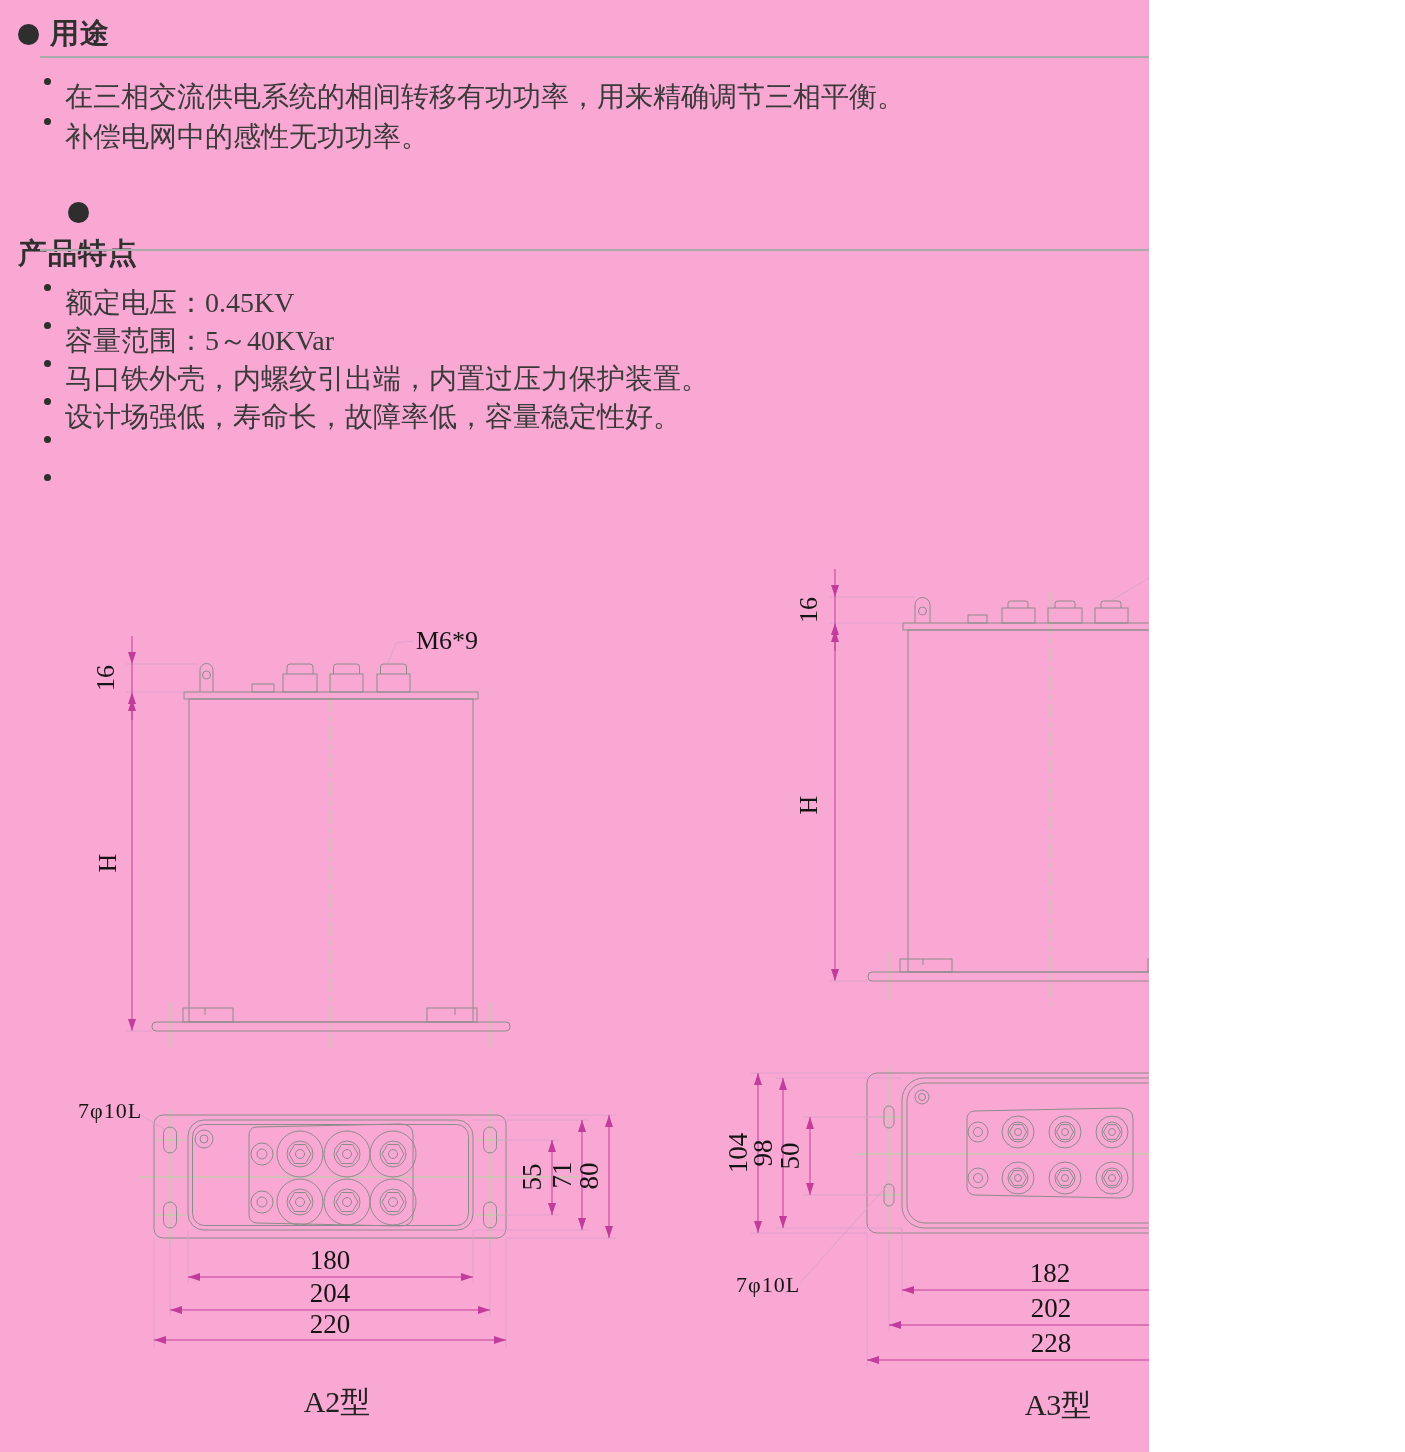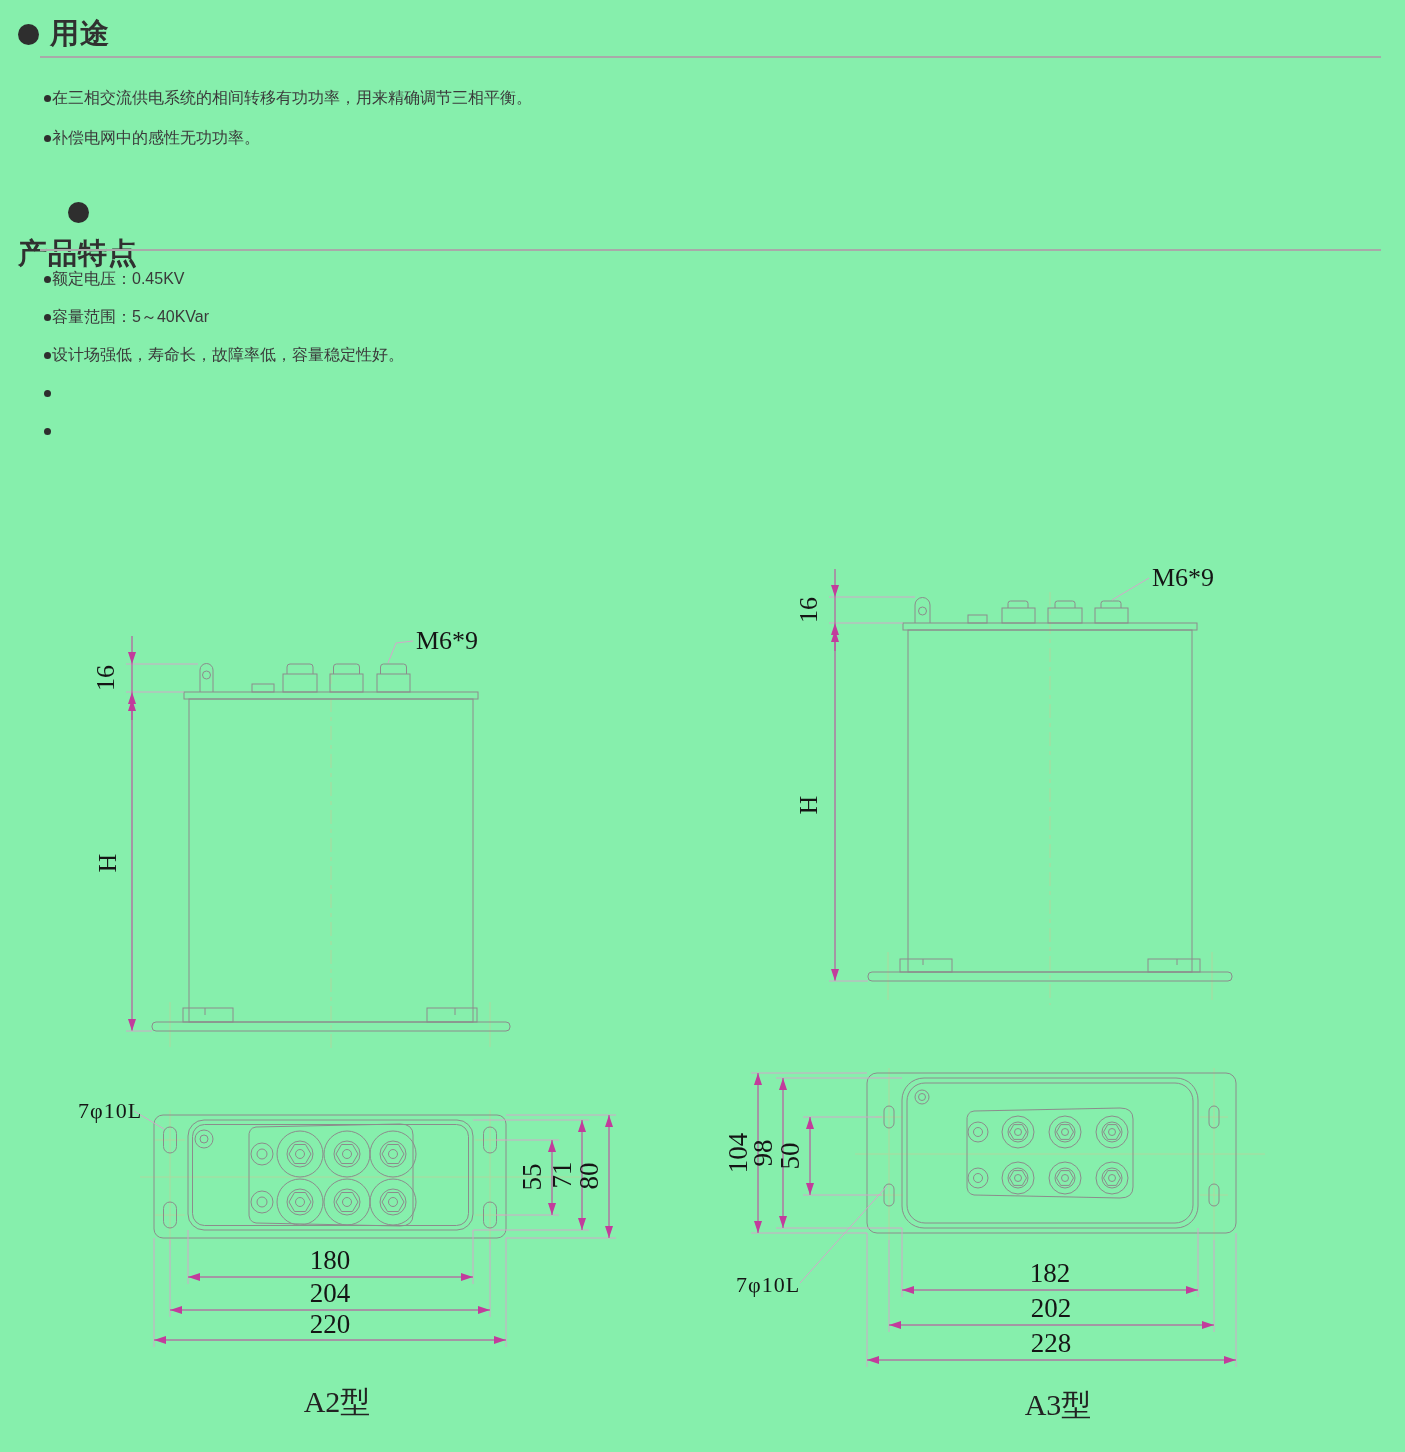--- a/index.html
+++ b/index.html
@@ -1,23 +1,23 @@
 <!DOCTYPE html>
 <html><head>
 <meta charset="utf-8">
 <style>
   html,body{margin:0;padding:0;background:#ffffff;}
-  #page{position:relative;width:1405px;height:1452px;background:#86efac;overflow:hidden;
+  #page{position:relative;width:1149px;height:1452px;background:#f9a8d4;overflow:hidden;
         font-family:"Liberation Sans","DejaVu Sans",sans-serif;color:#3a3a3a;}
   .sec-head{position:absolute;left:18px;display:flex;align-items:center;gap:11px;}
   .sec-dot{width:21px;height:21px;border-radius:50%;background:#2e2e2e;flex:0 0 auto;}
   .sec-title{font-size:29px;font-weight:bold;color:#303030;letter-spacing:1px;}
   .rule{position:absolute;left:40px;width:1341px;border-top:2px solid #a9a9a9;height:0;}
   ul.blist{position:absolute;left:44px;margin:0;padding:0;list-style:none;}
-  ul.blist li{display:flex;align-items:center;gap:1px;font-size:16px;color:#3a3a3a;}
+  ul.blist li{display:flex;gap:14px;font-size:28px;color:#3a3a3a;}
   ul.blist.usage li{height:40px;}
   ul.blist.feat li{height:38px;}
   .b-dot{width:7px;height:7px;border-radius:50%;background:#2e2e2e;flex:0 0 auto;}
   svg{position:absolute;overflow:visible;}
   svg text{font-family:"Liberation Serif","DejaVu Serif",serif;fill:#151515;}
   .oline{stroke:#8c8c8c;stroke-width:1;fill:none;}
   .dim{stroke:#c23c9c;stroke-width:1;fill:none;}
   .ext{stroke:#d9a0cc;stroke-width:0.9;fill:none;}
   .cgreen{stroke:#aed89e;stroke-width:1;fill:none;}
   .dash{stroke-dasharray:14 5 4 5;}
@@ -45,28 +45,32 @@
       <span class="b-dot"></span>
       <span>补偿电网中的感性无功功率。</span>
     </li>
   </ul>
 
   <div class="sec-head" style="top:202px;flex-direction:column;">
     <span class="sec-dot"></span>
     <span class="sec-title">产品特点</span>
   </div>
   <div class="rule" style="top:249px;"></div>
-  <ul class="blist feat" style="top:260px;">
+  <ul class="blist feat" style="top:284px;font-family:Liberation Serif, serif;">
     <li>
       <span class="b-dot"></span>
       <span>额定电压：0.45KV</span>
     </li>
     <li>
       <span class="b-dot"></span>
       <span>容量范围：5～40KVar</span>
+    </li>
+    <li>
+      <span class="b-dot"></span>
+      <span>马口铁外壳，内螺纹引出端，内置过压力保护装置。</span>
     </li>
     <li>
       <span class="b-dot"></span>
       <span>设计场强低，寿命长，故障率低，容量稳定性好。</span>
     </li>
     <li>
       <span class="b-dot"></span>
     </li>
     <li>
       <span class="b-dot"></span>

